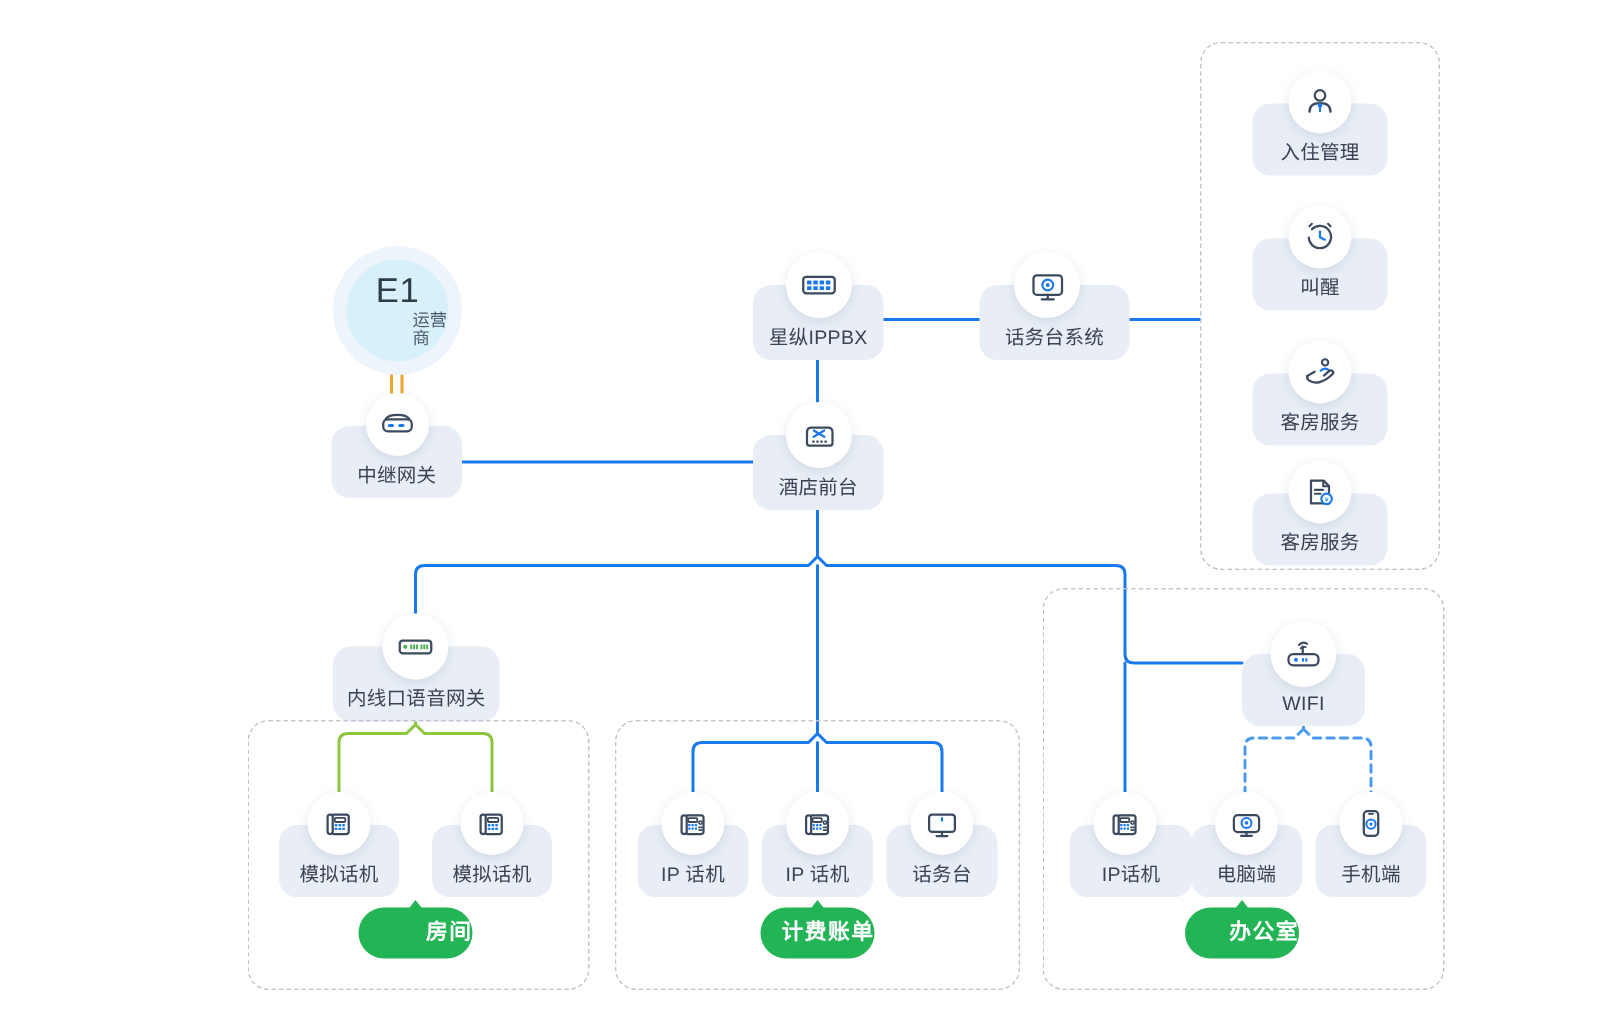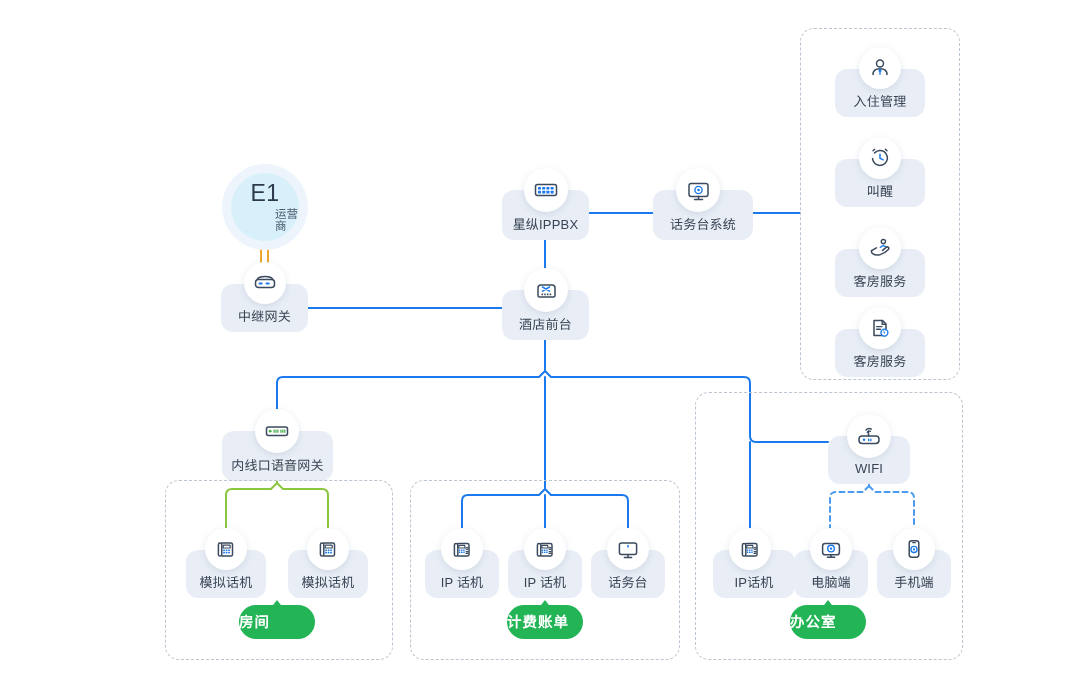--- a/index.html
+++ b/index.html
@@ -61,21 +61,21 @@
   .panel{
     position:absolute;border:1px dashed #bcc4cf;border-radius:14px;
     box-sizing:border-box;
   }
 
   
   .zone{position:absolute;}
   .zone-pill{
     position:absolute;left:0;top:7px;
     background:#22b455;border-radius:17px;
-    display:flex;align-items:center;justify-content:flex-start;
+    display:flex;align-items:center;justify-content:flex-end;
   }
   .zone-pill span{
     font-size:14.5px;color:#ffffff;font-weight:bold;line-height:1;letter-spacing:1px;
   }
   .zone-notch{
     position:absolute;width:16px;height:13px;background:#22b455;
     left:50%;margin-left:-8px;top:2px;
     border-radius:5px 5px 0 0;
     clip-path:polygon(50% 0%, 100% 78%, 100% 100%, 0% 100%, 0% 78%);
   }

